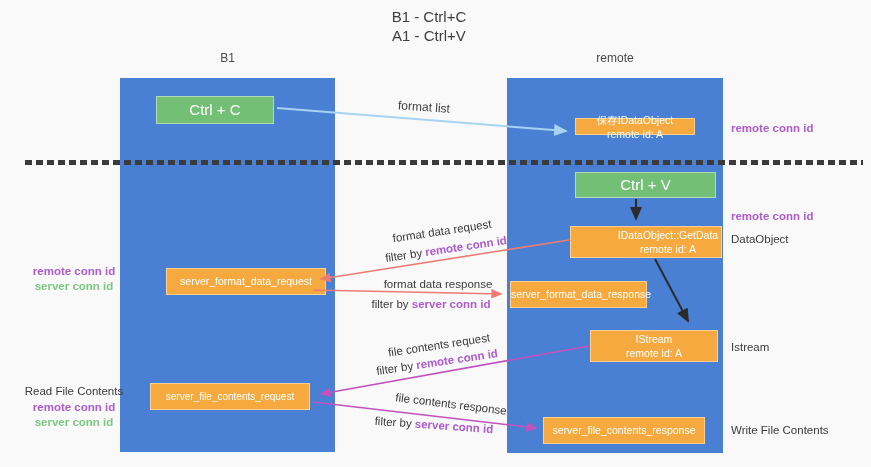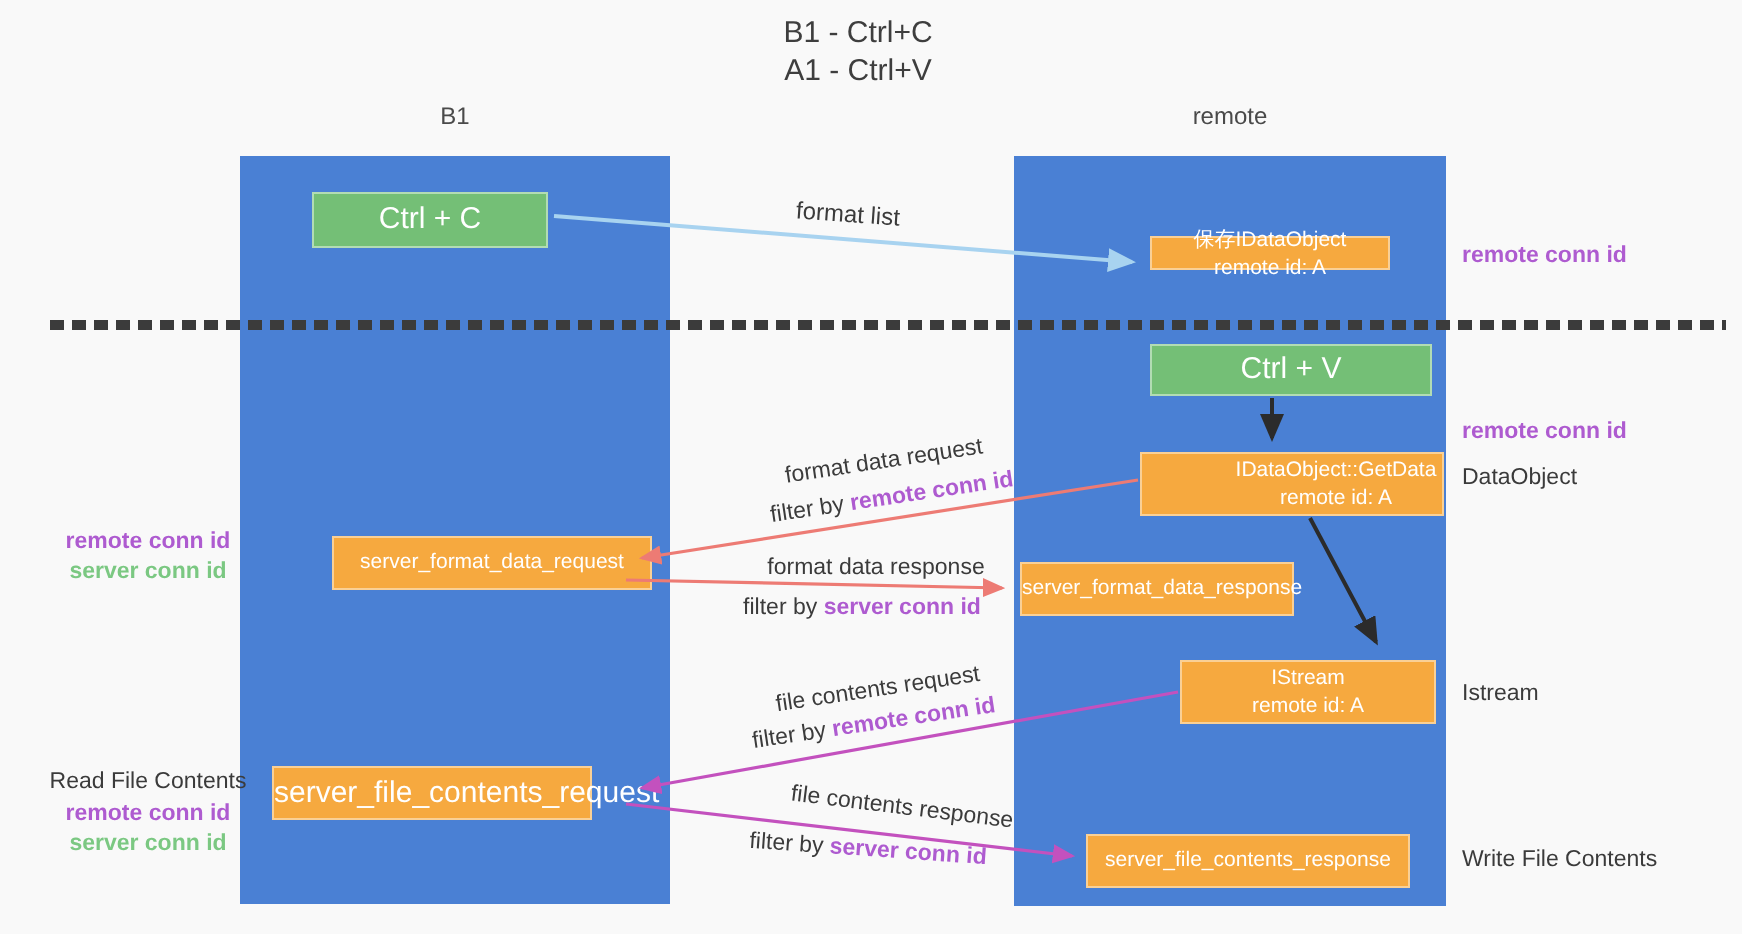--- a/index.html
+++ b/index.html
@@ -78,21 +78,21 @@
 
   <div class="node orange one-line" style="left:510px;top:281px;width:137px;height:27px;line-height:25px;font-size:10.5px;">
     <span>server_format_data_response</span>
   </div>
 
   <div class="node orange two-line" style="left:590px;top:330px;width:128px;height:32px;">
     <span>IStream</span>
     <span>remote id: A</span>
   </div>
 
-  <div class="node orange one-line" style="left:136px;top:383px;width:160px;height:27px;line-height:25px;font-size:15px;">
+  <div class="node orange one-line" style="left:150px;top:383px;width:160px;height:27px;line-height:25px;font-size:10px;">
     <span>server_file_contents_request</span>
   </div>
 
   <div class="node orange one-line" style="left:543px;top:417px;width:162px;height:27px;line-height:25px;font-size:10.5px;">
     <span>server_file_contents_response</span>
   </div>
 
   <svg class="arrows" width="871" height="467" viewBox="0 0 871 467">
     <defs>
       <marker id="m-blue" markerWidth="7" markerHeight="7" refX="6" refY="3" orient="auto">

